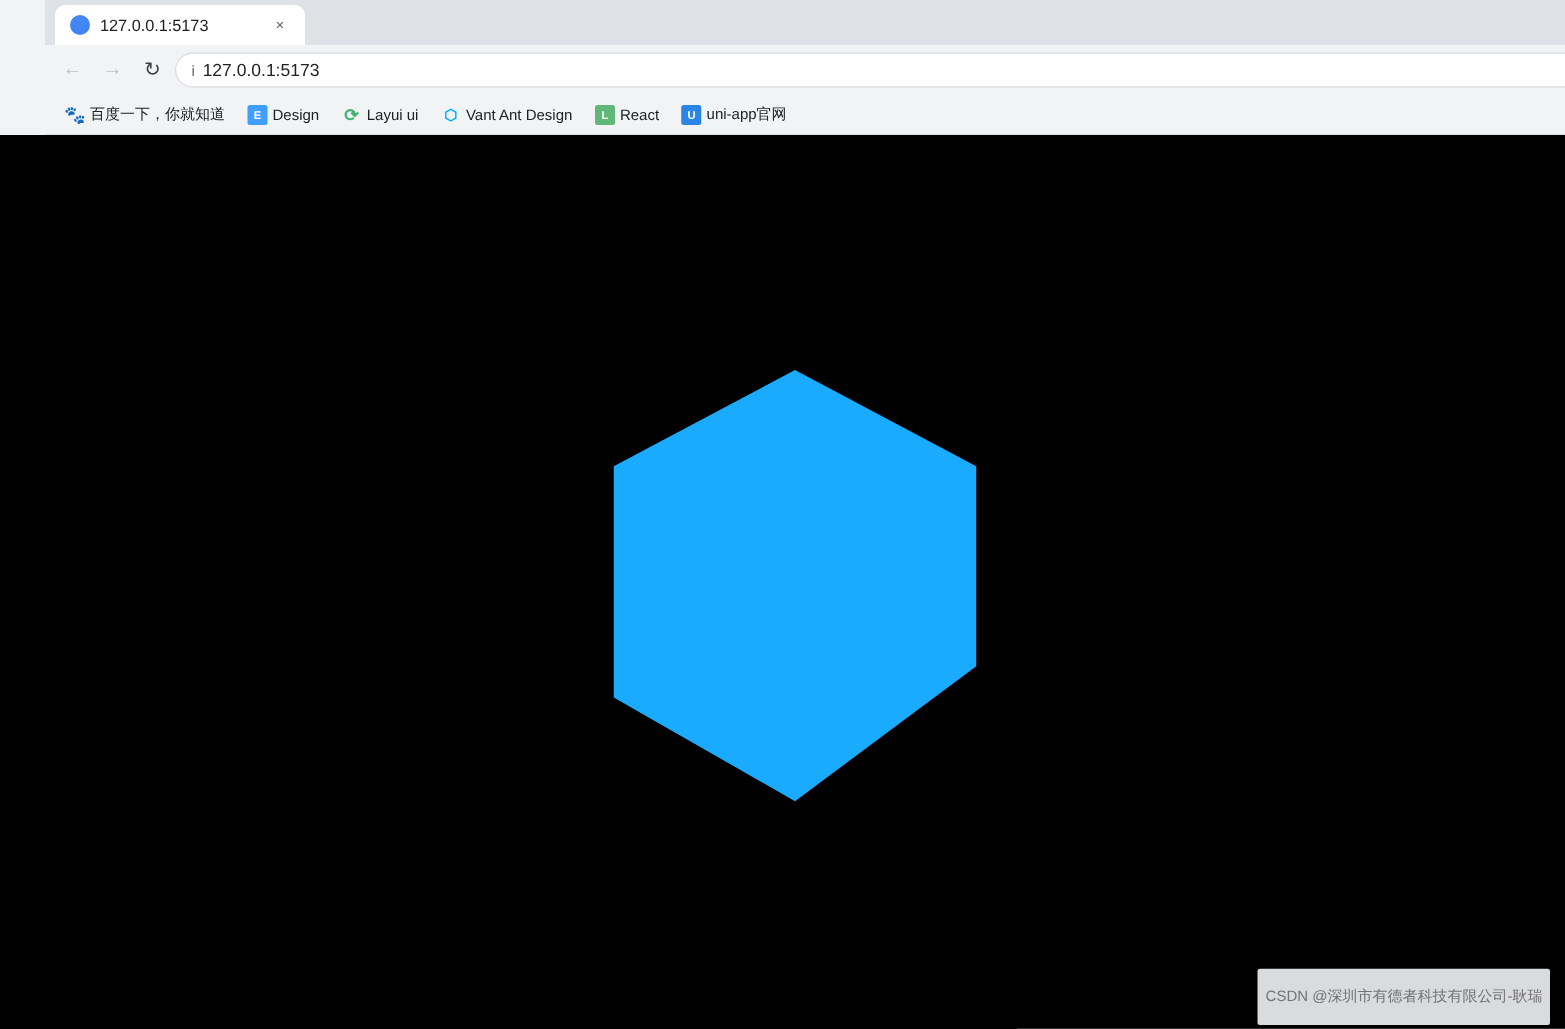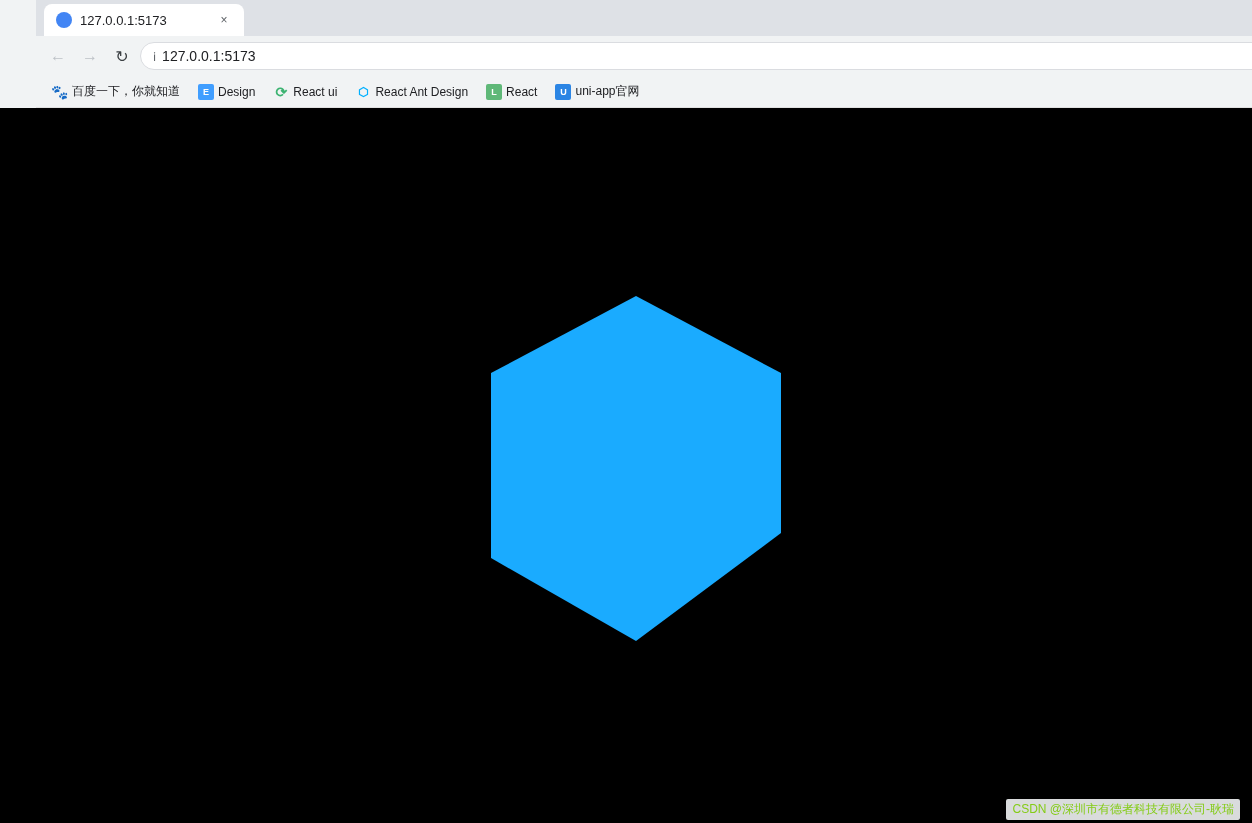--- a/index.html
+++ b/index.html
@@ -250,26 +250,26 @@
       <span>百度一下，你就知道</span>
     </div>
 
     <div class="bookmark-item">
       <div class="bookmark-favicon favicon-element">E</div>
       <span>Design</span>
     </div>
 
     <div class="bookmark-item">
       <div class="bookmark-favicon" style="color:#3cb371; font-size:14px;">⟳</div>
-      <span>React ui</span>
+      <span>Layui ui</span>
     </div>
 
     <div class="bookmark-item">
       <div class="bookmark-favicon favicon-react-ant">⬡</div>
-      <span>React Ant Design</span>
+      <span>Vant Ant Design</span>
     </div>
 
     <div class="bookmark-item">
       <div class="bookmark-favicon favicon-layui">L</div>
       <span>React</span>
     </div>
 
     <div class="bookmark-item">
       <div class="bookmark-favicon favicon-uniapp">U</div>
       <span>uni-app官网</span>
@@ -283,20 +283,20 @@
   <div class="hexagon-container">
     <svg class="hexagon-svg" width="320" height="400" viewBox="0 0 320 400">
       <polygon points="160,10 305,87 305,247 160,355 15,272 15,87" fill="#1aabff"></polygon>
     </svg>
   </div>
 
   <div style="
     position: absolute;
     bottom: 4px;
     right: 12px;
-    color: #84cc16;
+    color: #737373;
     font-size: 12px;
     background: rgba(241,243,244,0.9);
-    padding: 2px 6px;
+    padding: 14px 6px;
     border-radius: 2px;
   ">CSDN @深圳市有德者科技有限公司-耿瑞</div>
 
 </div>
 
 </body></html>

